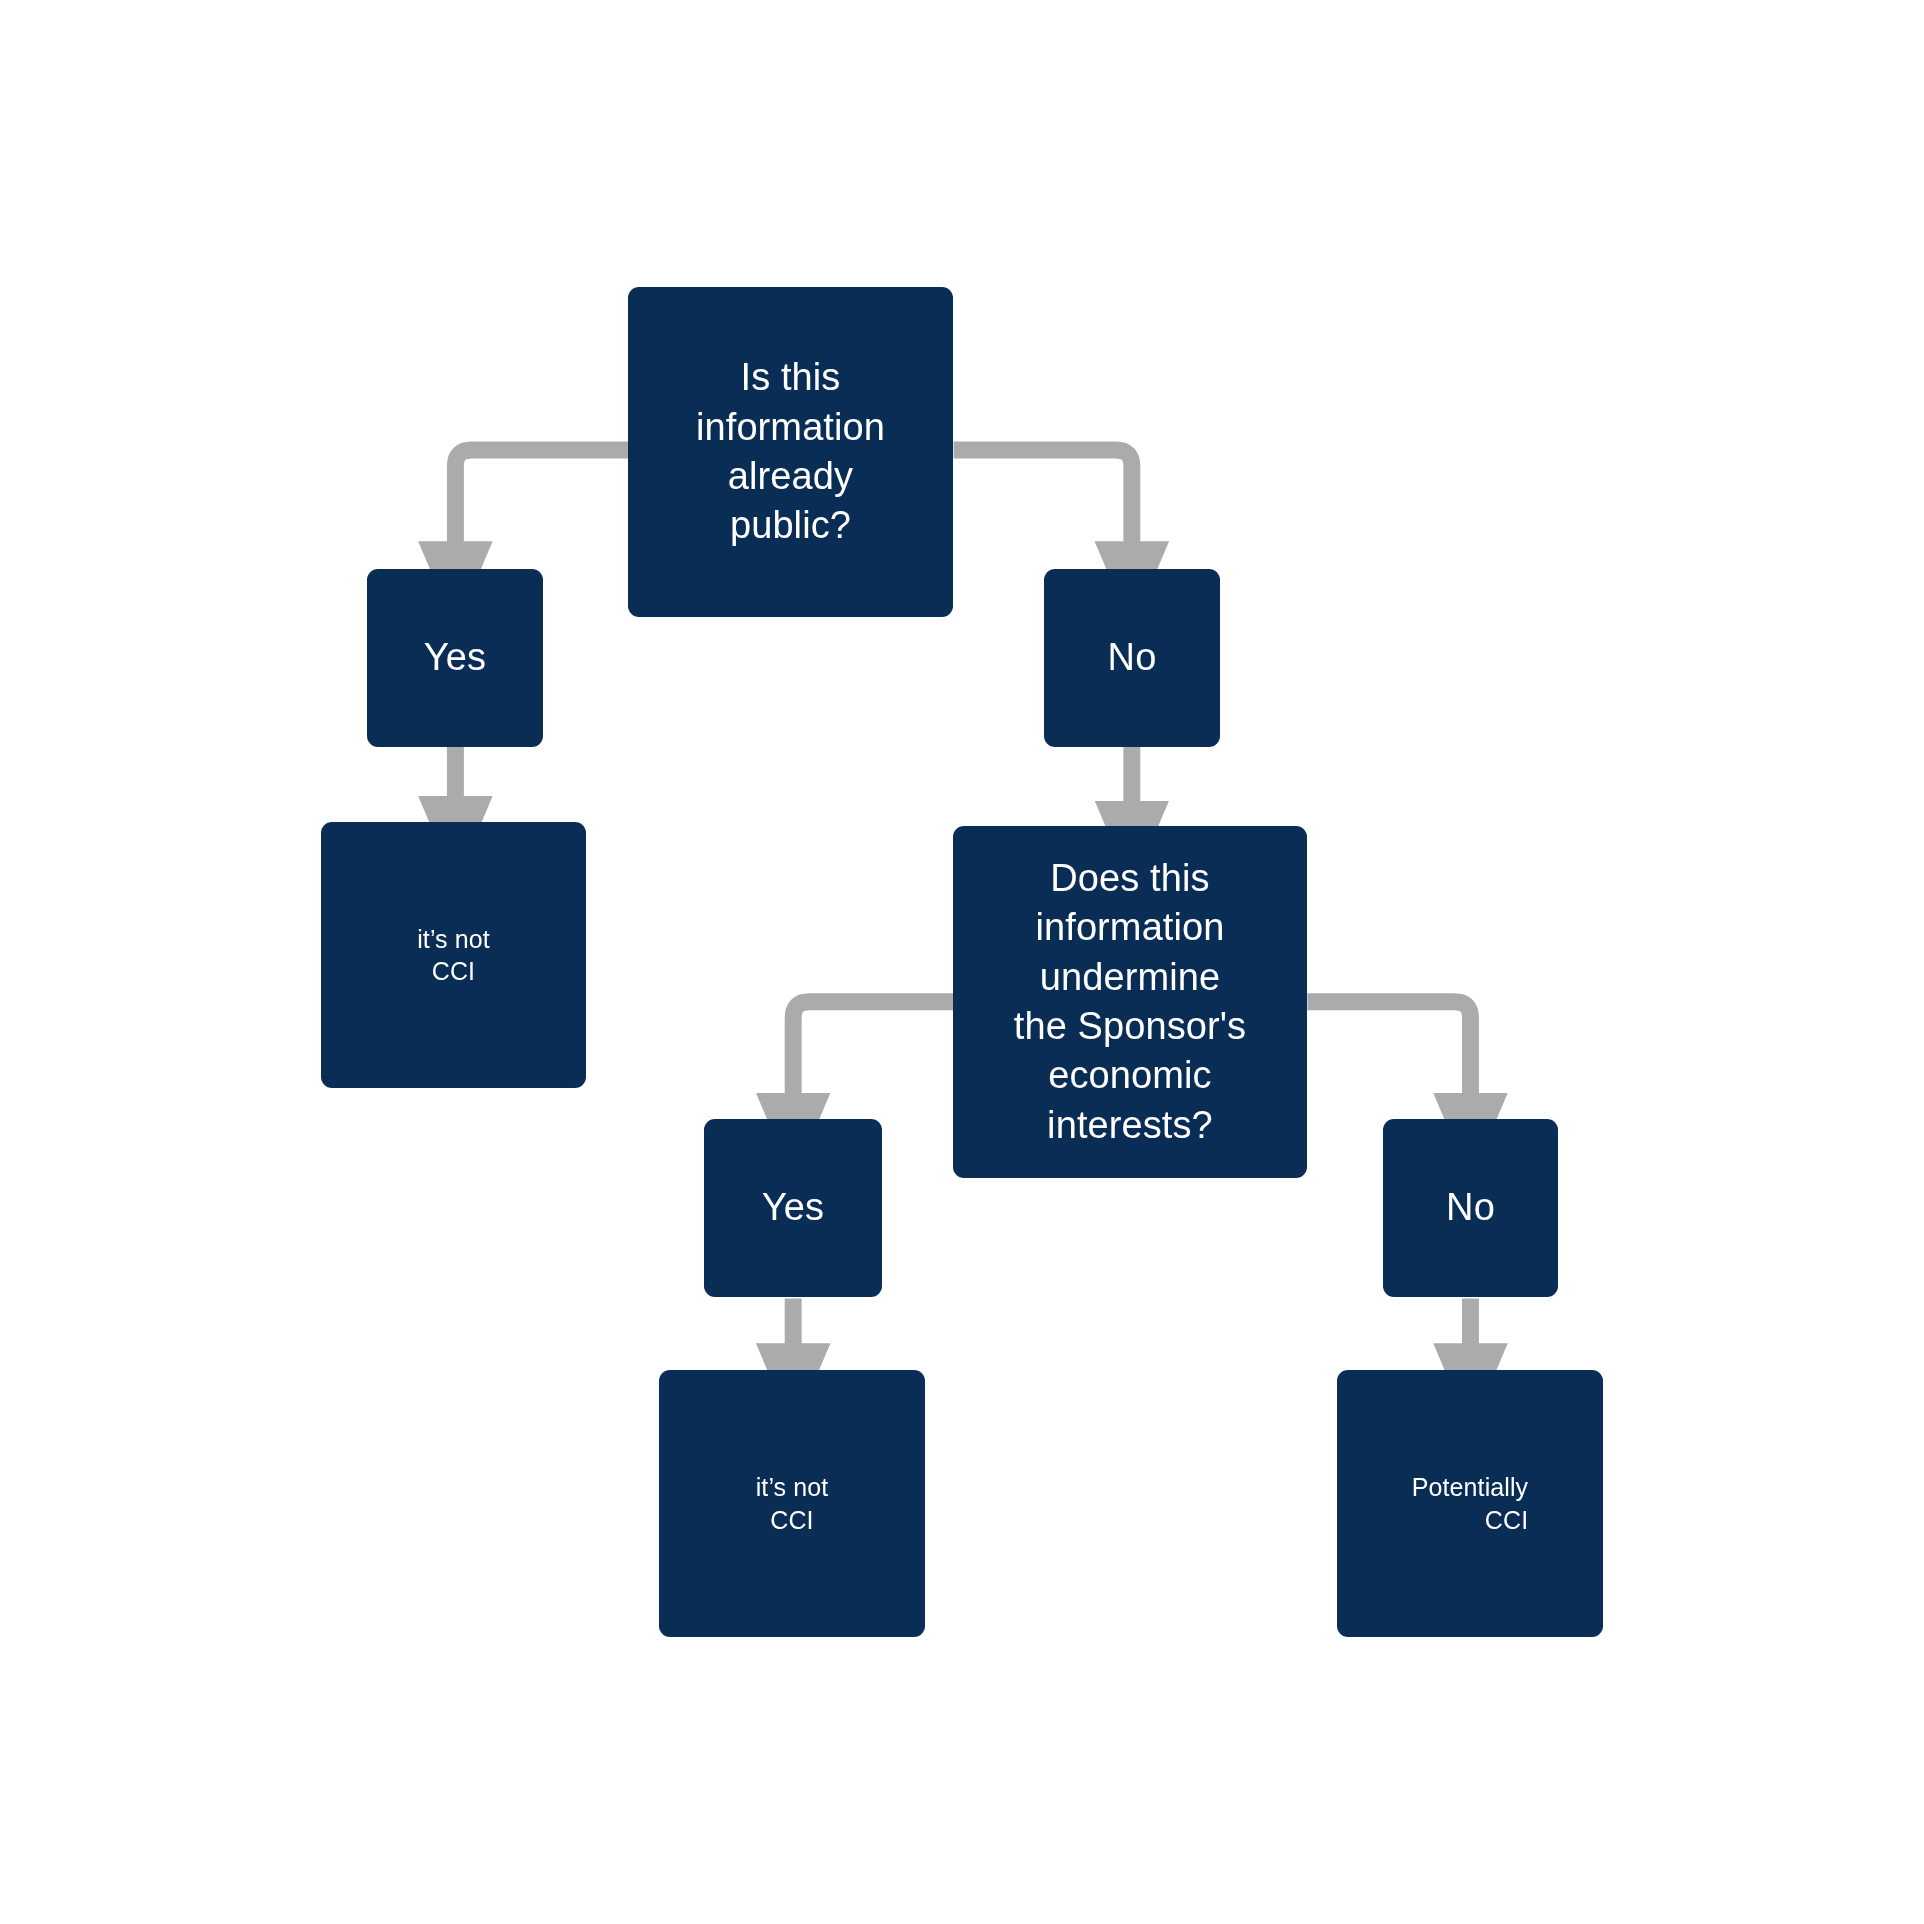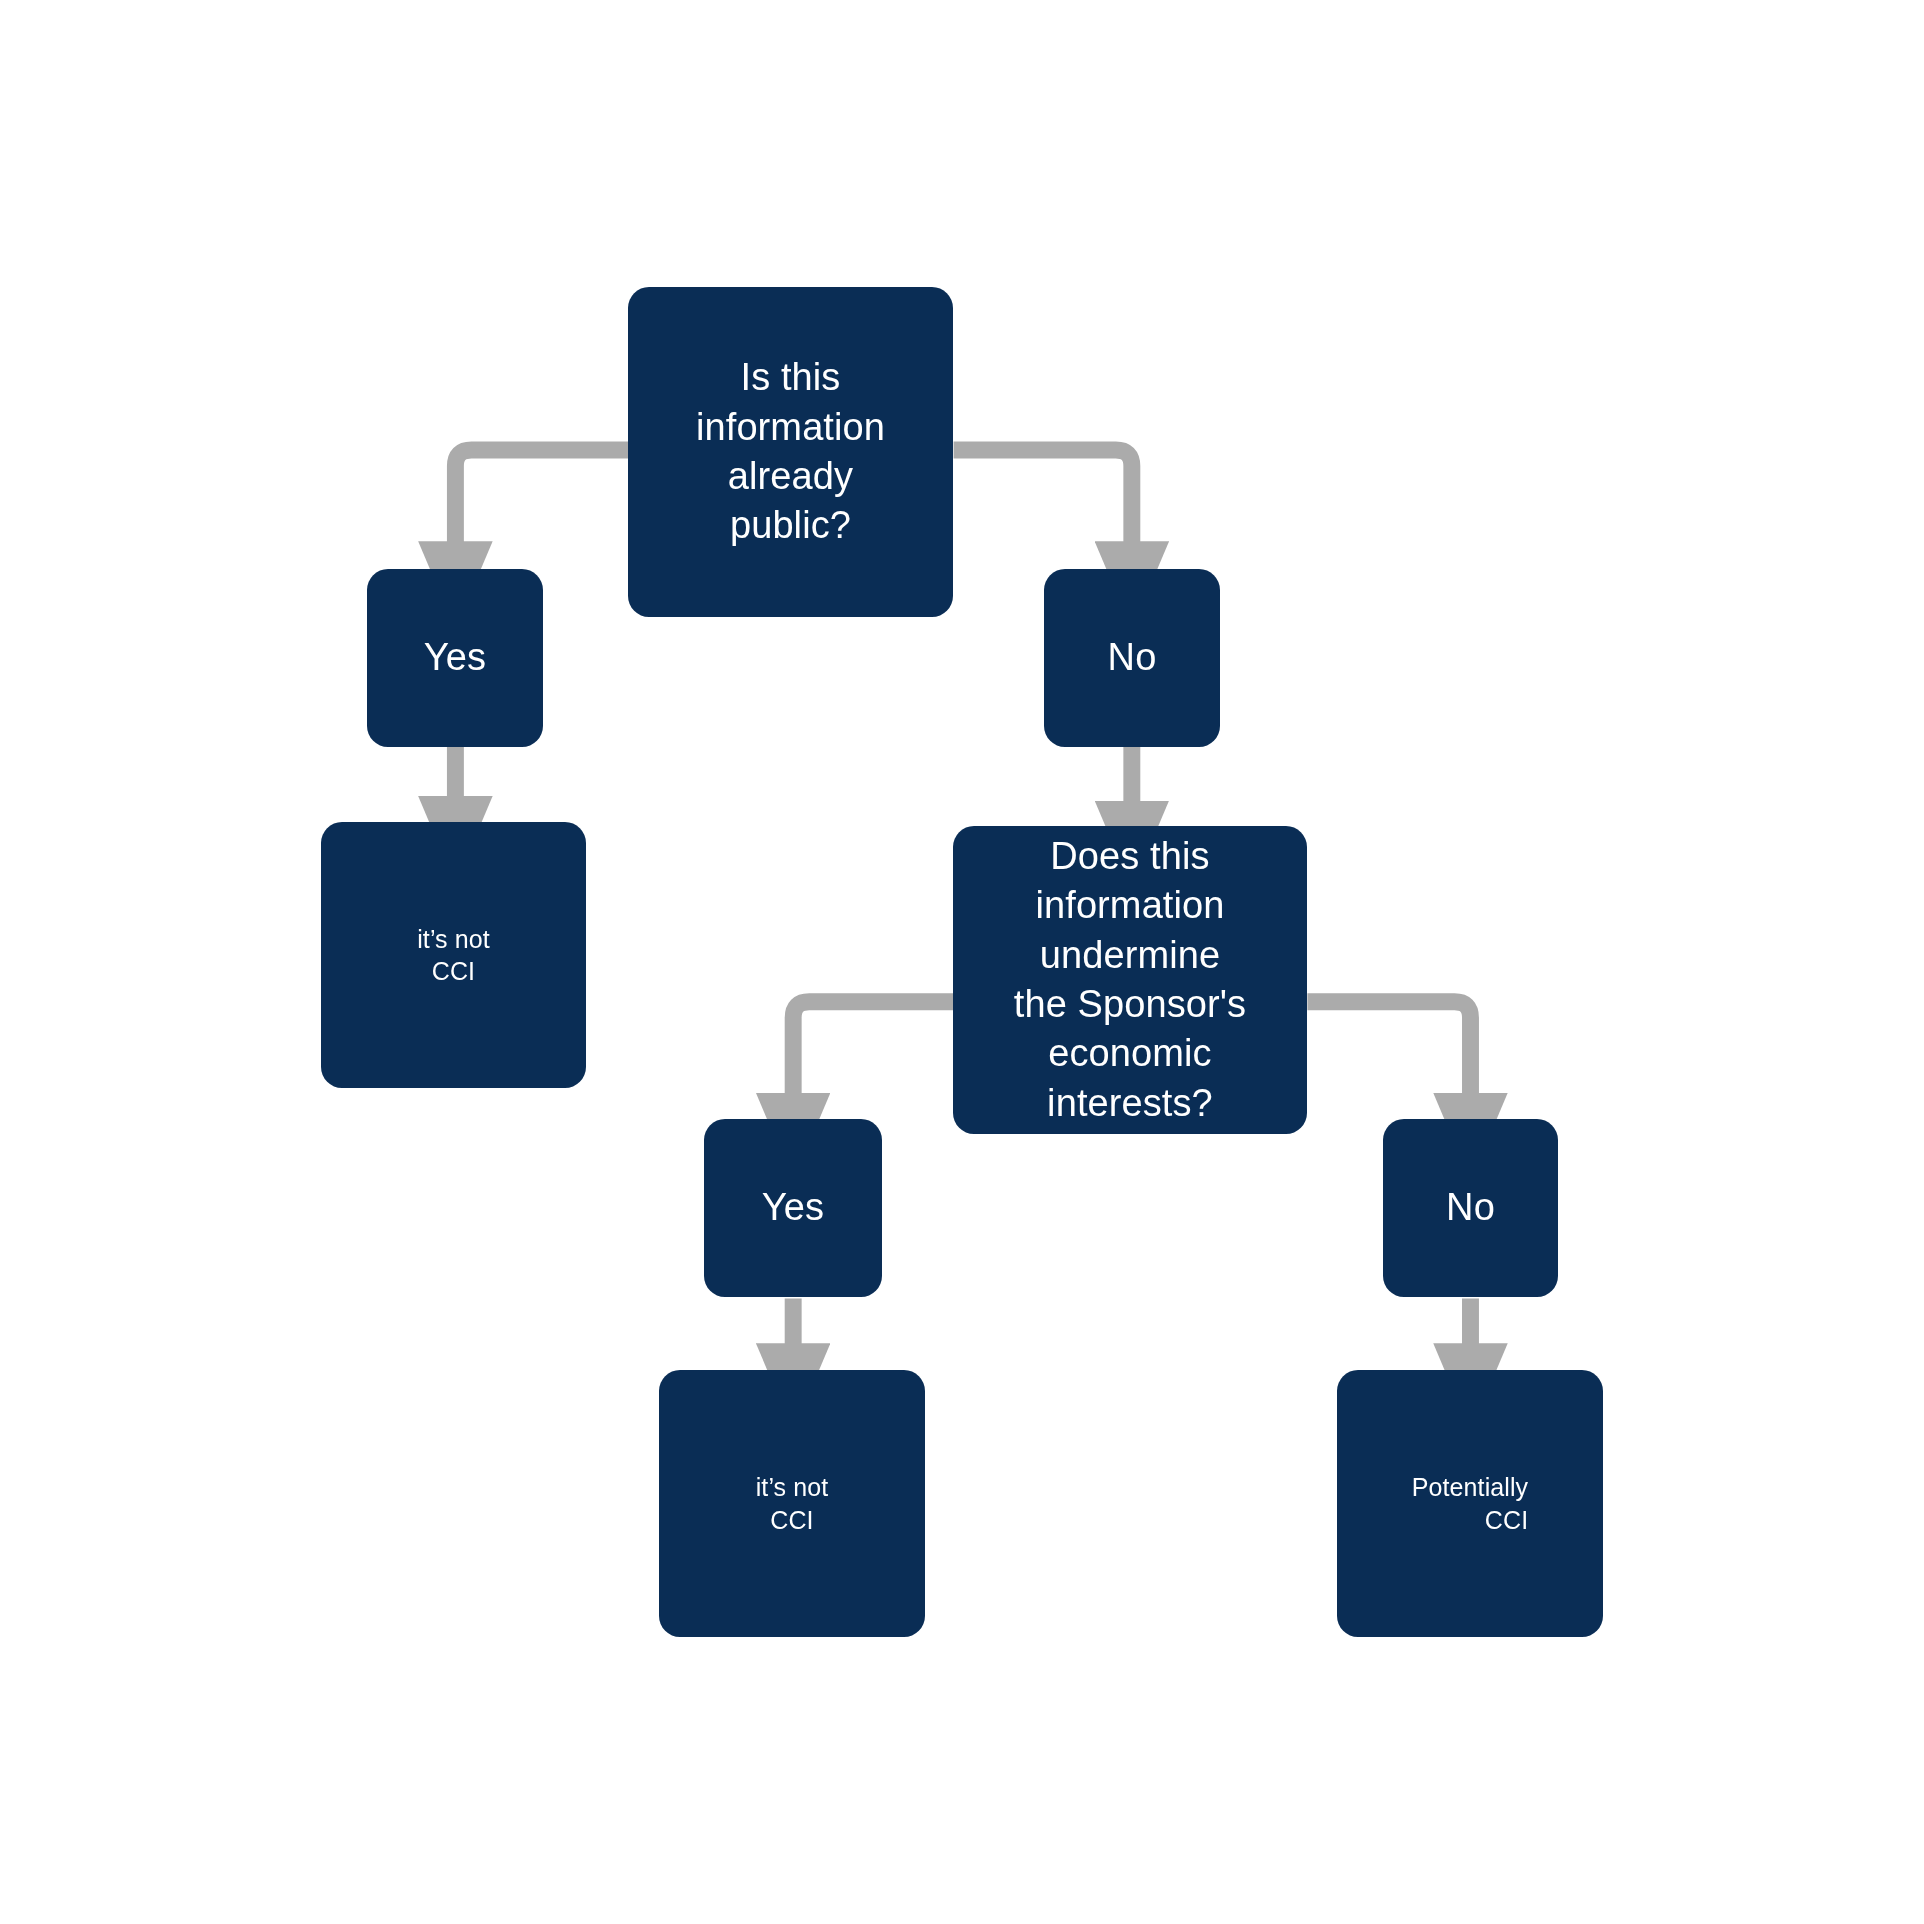--- a/index.html
+++ b/index.html
@@ -24,21 +24,21 @@
     left: 0;
     top: 0;
     width: 1925px;
     height: 1925px;
     pointer-events: none;
   }
   .node {
     position: absolute;
     box-sizing: border-box;
     background: #0A2D55;
-    border-radius: 21px;
+    border-radius: 11px;
     display: flex;
     align-items: center;
     justify-content: center;
     text-align: center;
     color: #ffffff;
     font-weight: 400;
     line-height: 1.30;
     letter-spacing: 0.1px;
     padding: 5.3px 9px;
   }
@@ -94,21 +94,21 @@
 
   <div class="node small" style="left:1044px; top:569px; width:176px; height:178px;">
     <span class="node-label">No</span>
   </div>
 
   <div class="node result" style="left:321px; top:822px; width:265px; height:266px;">
     <span class="node-label">it’s not
 CCI</span>
   </div>
 
-  <div class="node decision" style="left:953px; top:826px; width:354px; height:308px;">
+  <div class="node decision" style="left:953px; top:826px; width:354px; height:352px;">
     <span class="node-label">Does this
 information
 undermine
 the Sponsor's
 economic
 interests?</span>
   </div>
 
   <div class="node small" style="left:704px; top:1119px; width:178px; height:178px;">
     <span class="node-label">Yes</span>

